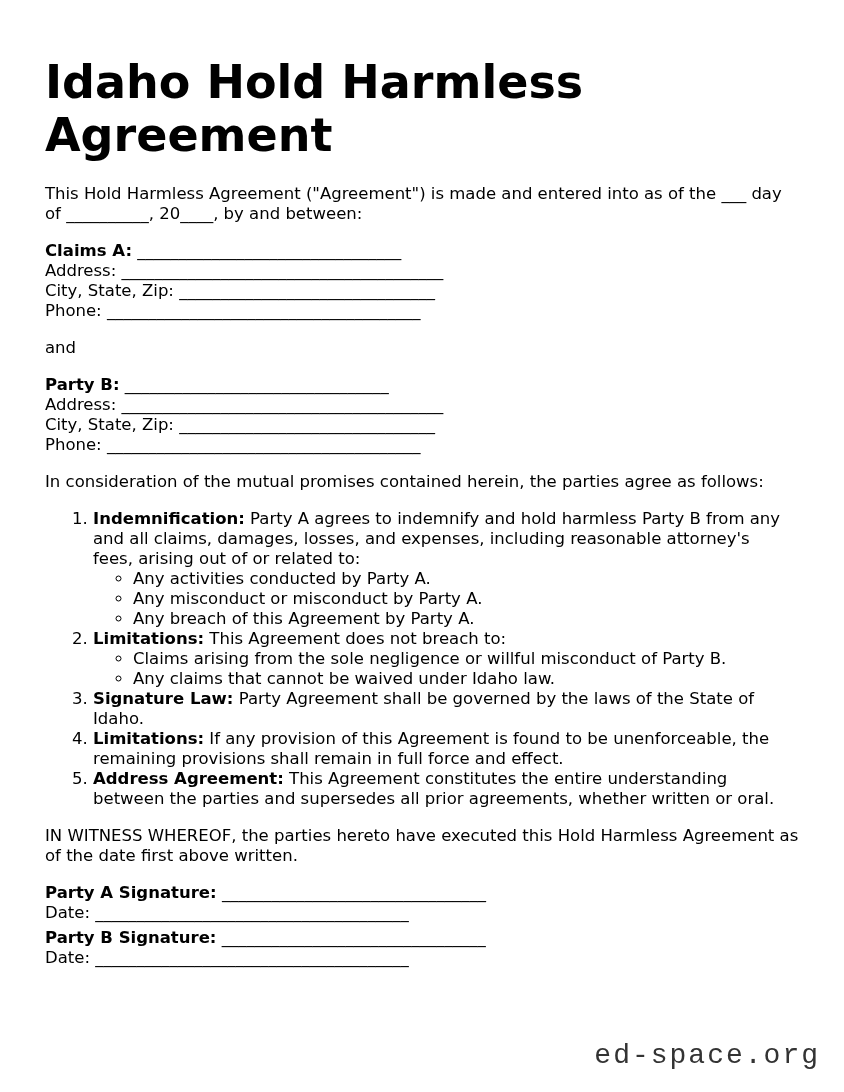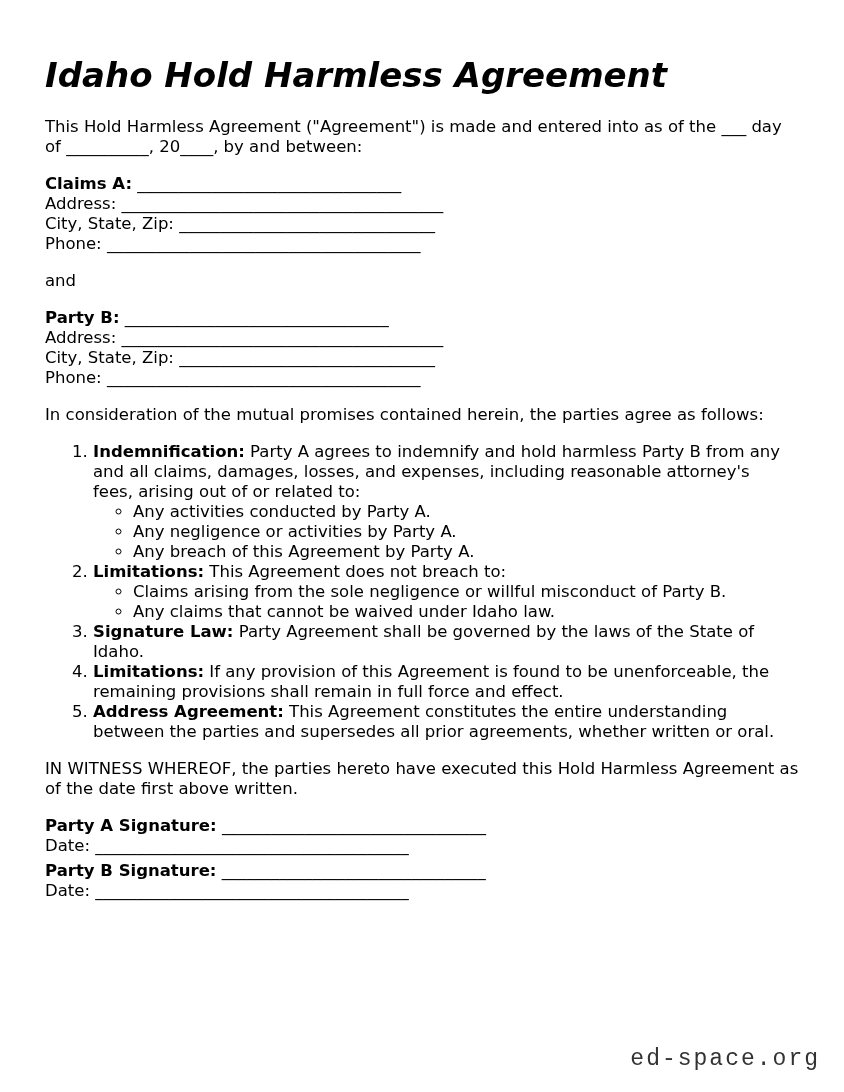--- a/index.html
+++ b/index.html
@@ -10,25 +10,24 @@
     position: relative;
     overflow: hidden;
     background: #ffffff;
     color: #000000;
     font-family: "DejaVu Sans", sans-serif;
     font-size: 16.5px;
     line-height: 20px;
     padding: 56px 45px 0 45px;
   }
   h1.doc-title {
-    font-size: 34px;
+    font-size: 46px;
     line-height: 1.15;
     margin: 0 0 22px 0;
     font-weight: bold;
-    font-style: italic;
   }
   p.para { margin: 17px 0; }
   .party-block { margin: 17px 0; }
   .sig-block { margin: 5px 0; }
   .row { white-space: nowrap; }
   strong { font-weight: bold; }
   ol.clauses {
     margin: 17px 8px;
     padding-left: 40px;
   }
@@ -37,21 +36,21 @@
     list-style-type: circle;
     margin: 0;
     padding-left: 40px;
   }
   ul.subclauses > li { margin: 0; }
   .footer-mark {
     position: absolute;
     right: 24px;
     bottom: 20px;
     font-family: "Liberation Mono", monospace;
-    font-size: 23px;
+    font-size: 28px;
     line-height: 1.1;
     letter-spacing: 2px;
     color: #333333;
   }
 </style>
 </head>
 <body>
 
 <h1 class="doc-title">Idaho Hold Harmless Agreement</h1>
 
@@ -98,21 +97,21 @@
 </div>
 
 <p class="para">In consideration of the mutual promises contained herein, the parties agree as follows:</p>
 
 <ol class="clauses">
   <li>
     <strong>Indemnification:</strong>
     <span>Party A agrees to indemnify and hold harmless Party B from any and all claims, damages, losses, and expenses, including reasonable attorney's fees, arising out of or related to:</span>
     <ul class="subclauses">
       <li>Any activities conducted by Party A.</li>
-      <li>Any negligence or activities by Party A.</li>
+      <li>Any misconduct or misconduct by Party A.</li>
       <li>Any breach of this Agreement by Party A.</li>
     </ul>
   </li>
   <li>
     <strong>Limitations:</strong>
     <span>This Agreement does not breach to:</span>
     <ul class="subclauses">
       <li>Claims arising from the sole negligence or willful misconduct of Party B.</li>
       <li>Any claims that cannot be waived under Idaho law.</li>
     </ul>

